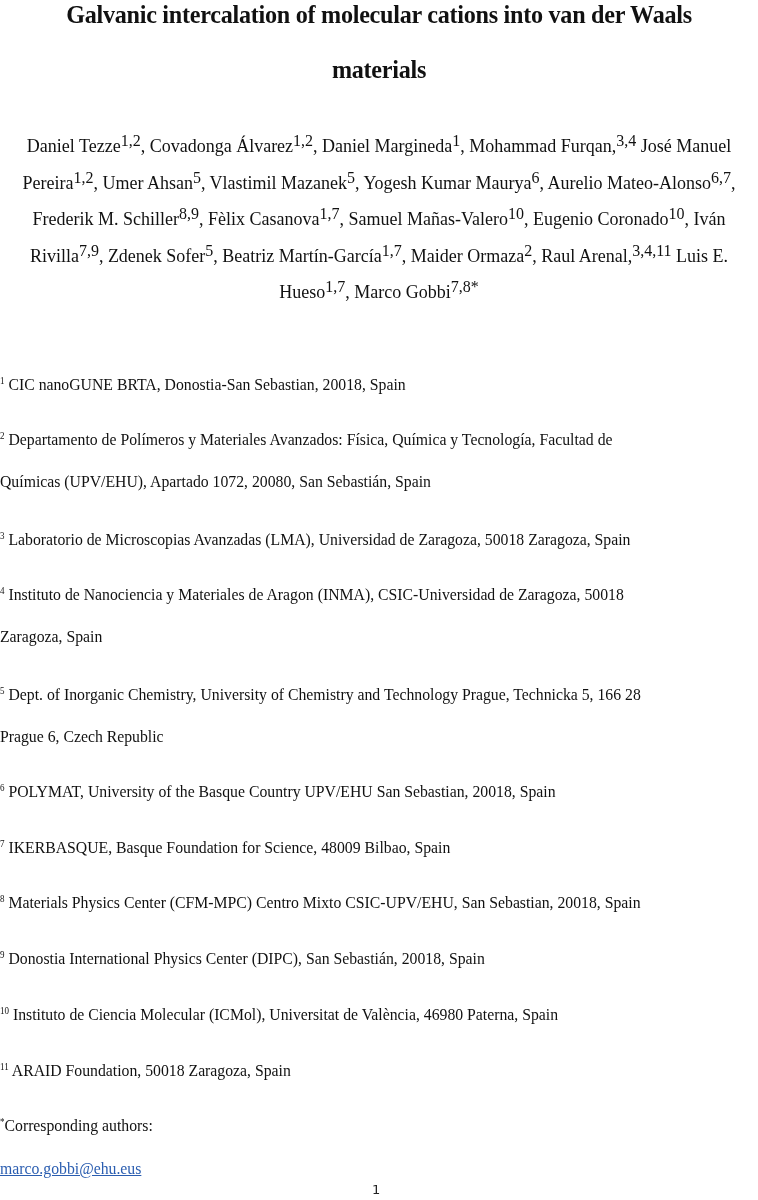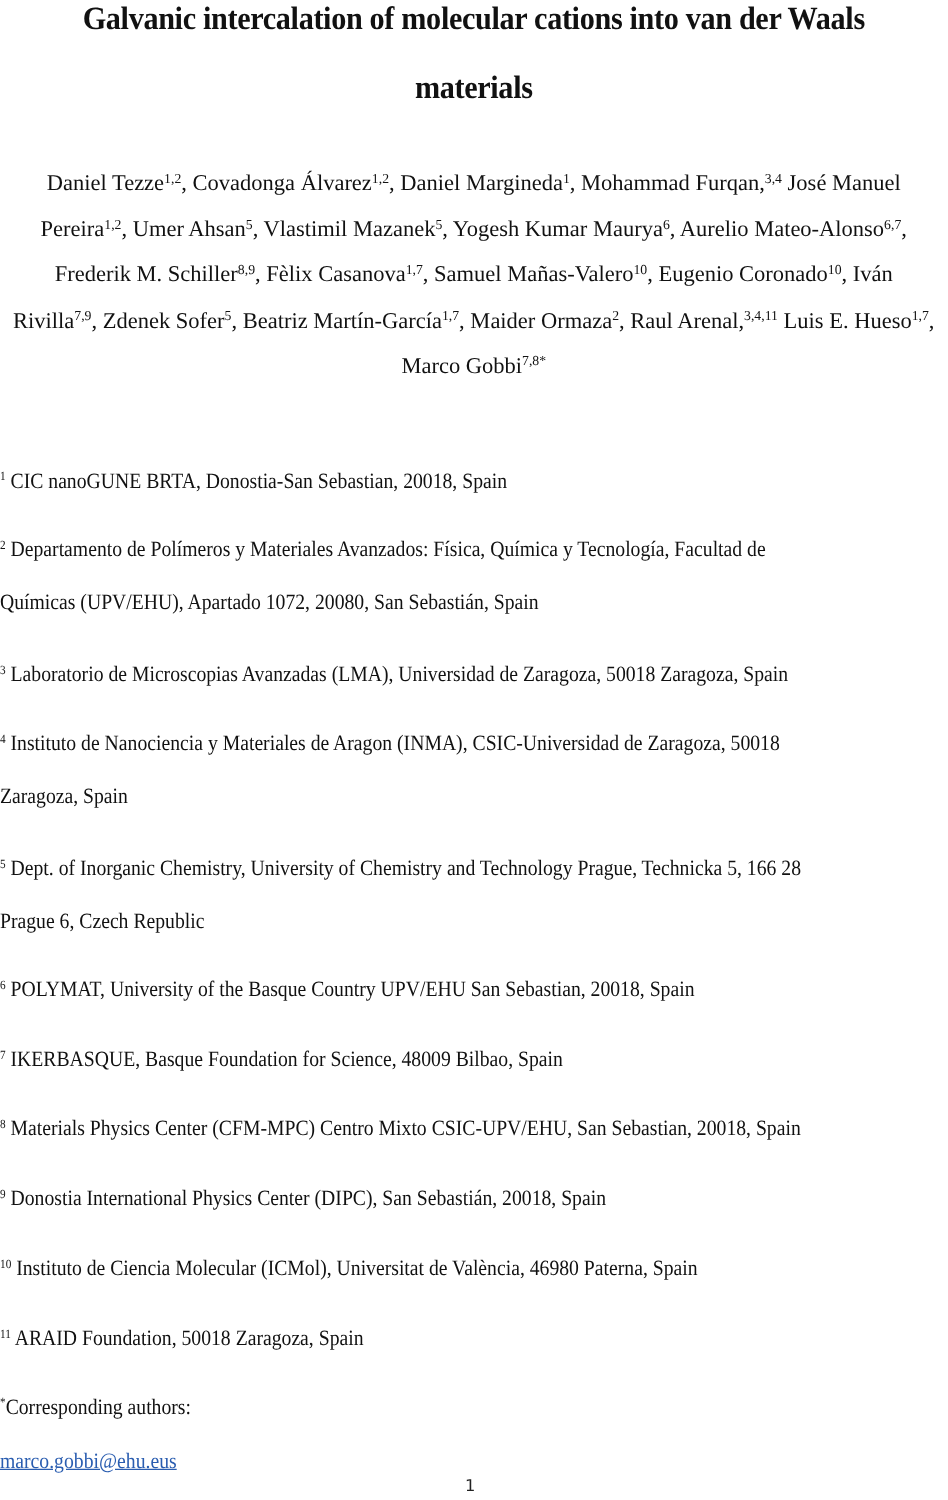--- a/index.html
+++ b/index.html
@@ -12,21 +12,21 @@
     position: absolute; left: 0; width: 758px; text-align: center;
     font-weight: bold; font-size: 26px; letter-spacing: -0.3px;
     transform: scaleX(0.93); transform-origin: center;
   }
   #title-l1 { top: 0px; }
   #title-l2 { top: 55px; }
   .authors {
     position: absolute; left: 10px; width: 738px; top: 128px;
     text-align: center; font-size: 18px; line-height: 36.5px;
   }
-  .authors sup { font-size: 11px; vertical-align: 6px; line-height: 0; }
+  .authors sup { font-size: 16px; vertical-align: 6px; line-height: 0; }
   .aff {
     position: absolute; left: 0; width: 758px;
     font-size: 17.5px; line-height: 42px;
     transform: scaleX(0.9); transform-origin: left;
     white-space: nowrap;
   }
   .aff sup { font-size: 10px; vertical-align: 6px; line-height: 0; }
   .aff .ln { display: block; }
   .corr {
     position: absolute; left: 0; top: 1115px; font-size: 17.5px;

